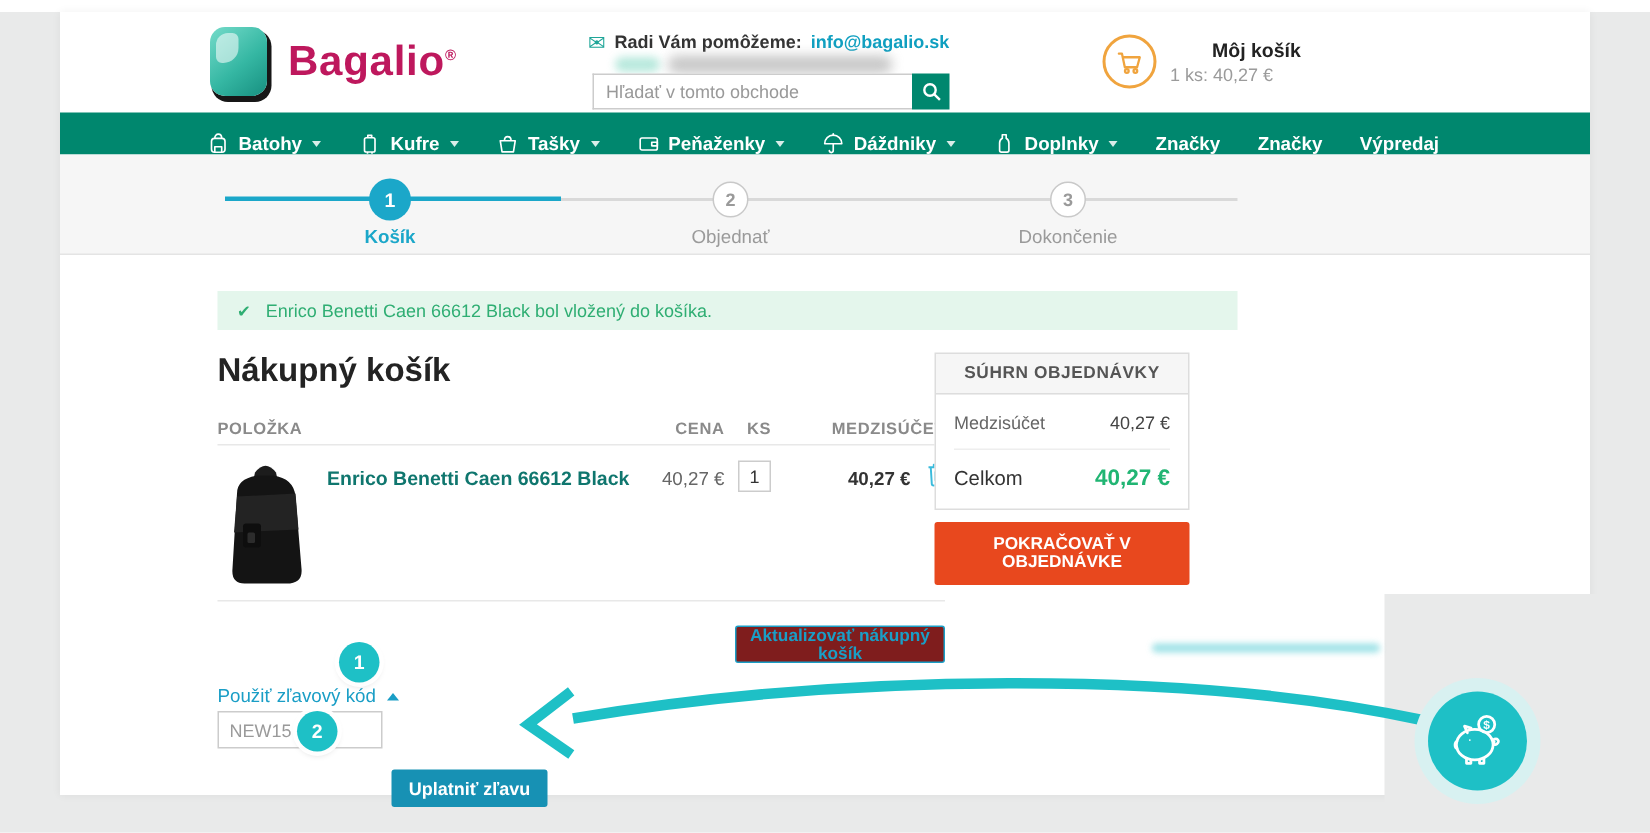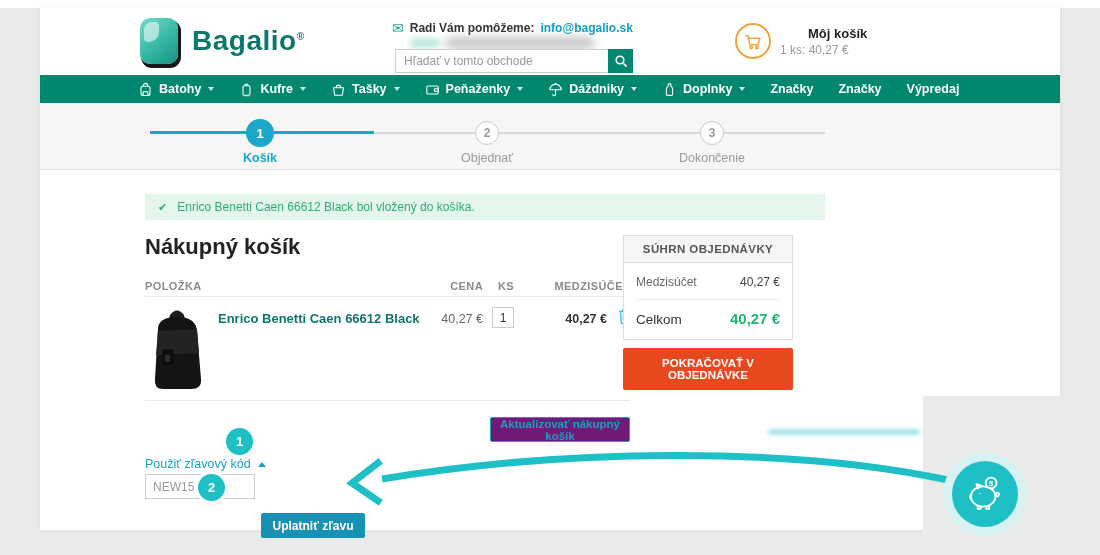--- a/index.html
+++ b/index.html
@@ -9,21 +9,21 @@
   .top-strip { position:absolute; left:0; top:0; width:1100px; height:8px; background:#ffffff; }
   .card { position:absolute; left:40px; top:8px; width:1020px; height:522px; background:#ffffff; box-shadow:0 0 6px rgba(0,0,0,.06); z-index:1; }
 
   
   .logo { position:absolute; left:100px; top:10px; display:flex; align-items:center; gap:14px; }
   .logo-mark { position:relative; width:38px; height:46px; border-radius:10px;
     background:linear-gradient(140deg,#6fd8c6 5%,#35b7a3 55%,#1a9484 95%);
     box-shadow:2px 3px 0 1px #171717; }
   .logo-mark::after { content:""; position:absolute; left:4px; top:4px; width:15px; height:20px;
     border-radius:8px 4px 10px 4px; background:rgba(255,255,255,.55); }
-  .logo-text { font-size:28px; font-weight:800; color:#0f766e; letter-spacing:.5px; }
+  .logo-text { font-size:28px; font-weight:800; color:#be185d; letter-spacing:.5px; }
   .logo-text sup { font-size:10px; font-weight:700; }
 
   .contact { position:absolute; left:352px; top:13px; display:flex; align-items:center; gap:6px; font-size:12px; }
   .mail-glyph { color:#1fa598; font-size:14px; line-height:1; }
   .contact-label { font-weight:700; color:#333; }
   .contact-email { font-weight:700; color:#0f9fc0; text-decoration:none; }
 
   .phone-blur-teal { position:absolute; left:370px; top:30px; width:30px; height:10px; background:#9adfce; border-radius:5px; filter:blur(3px); opacity:.7; }
   .phone-blur { position:absolute; left:405px; top:29px; width:150px; height:12px; background:#9b9b9b; border-radius:6px; filter:blur(4px); opacity:.55; }
 
@@ -33,21 +33,21 @@
   .search-btn { width:25px; height:24px; background:#00876e; border:none; display:flex; align-items:center; justify-content:center; cursor:pointer; }
 
   .cart-widget { position:absolute; left:695px; top:15px; display:flex; gap:9px; align-items:flex-start; }
   .cart-circle { width:36px; height:36px; border:2px solid #F0A43E; border-radius:50%; display:flex; align-items:center; justify-content:center; background:#fff; }
   .cart-texts { padding-top:3px; }
   .cart-title { font-size:13px; font-weight:700; color:#222;padding-left:28px; }
   .cart-line { font-size:12px; color:#9b9b9b; margin-top:2px; }
 
   
   .main-nav { position:absolute; left:0; top:67px; width:1020px; height:28px; background:#00876e;
-    display:flex; align-items:center; padding-left:98px; gap:25px; }
+    display:flex; align-items:flex-end; padding-left:98px; gap:25px; }
   .nav-item { display:flex; align-items:center; gap:6px; color:#fff; font-size:12.5px; font-weight:700; cursor:pointer; white-space:nowrap; }
   .nav-item svg { display:block; }
   .caret-down { width:0; height:0; border-left:3.5px solid transparent; border-right:3.5px solid transparent; border-top:4px solid rgba(255,255,255,.85); margin-left:1px; }
 
   
   .steps { position:absolute; left:0; top:95px; width:1020px; height:67px; background:#f6f6f6; border-bottom:1px solid #e4e4e4; }
   .steps-line { position:absolute; left:110px; top:29px; width:675px; height:2px; background:#d9d9d9; }
   .steps-line-active { position:absolute; left:110px; top:28px; width:224px; height:3px; background:#1BA7C9; }
   .step-circle { position:absolute; border-radius:50%; display:flex; align-items:center; justify-content:center; font-weight:700; }
   .step-circle.active { width:28px; height:28px; background:#1BA7C9; color:#fff; font-size:13px; top:16px; }
@@ -71,21 +71,21 @@
   .table-topline { position:absolute; left:105px; top:288px; width:485px; height:1px; background:#e8e8e8; }
   .table-bottomline { position:absolute; left:105px; top:392px; width:485px; height:1px; background:#e8e8e8; }
 
   .product-img { position:absolute; left:108px; top:297px; }
   .product-name { position:absolute; left:178px; top:303px; font-size:13px; font-weight:700; color:#0f766e; text-decoration:none; }
   .product-price { position:absolute; left:388px; top:304px; width:55px; text-align:right; font-size:12.5px; color:#666; }
   .qty-input { position:absolute; left:452px; top:299px; width:22px; height:21px; border:1px solid #ccc; text-align:center; font-size:12px; color:#333; outline:none; }
   .product-subtotal { position:absolute; left:505px; top:304px; width:62px; text-align:right; font-size:12.5px; font-weight:700; color:#333; }
   .trash-btn { position:absolute; left:578px; top:300px; background:none; border:none; cursor:pointer; padding:0; }
 
-  .update-cart-btn { position:absolute; left:450px; top:409px; width:140px; height:25px; background:#701a75;
+  .update-cart-btn { position:absolute; left:450px; top:409px; width:140px; height:25px; background:#7f1d1d;
     border:1px solid #1A9EC6; border-radius:2px; color:#1A9EC6; font-weight:700; font-size:11.5px; cursor:pointer; font-family:inherit; }
 
   
   .summary { position:absolute; left:583px; top:227px; width:170px; }
   .summary-box { border:1px solid #ddd; background:#fff; }
   .summary-head { background:#f6f6f6; border-bottom:1px solid #ddd; text-align:center; padding:7px 0;
     font-size:11.5px; font-weight:700; color:#555; letter-spacing:.4px; }
   .summary-body { padding:12px 12px 12px; }
   .sum-row { display:flex; justify-content:space-between; align-items:baseline; }
   .sum-row.small .sum-label { font-size:12px; color:#666; }

